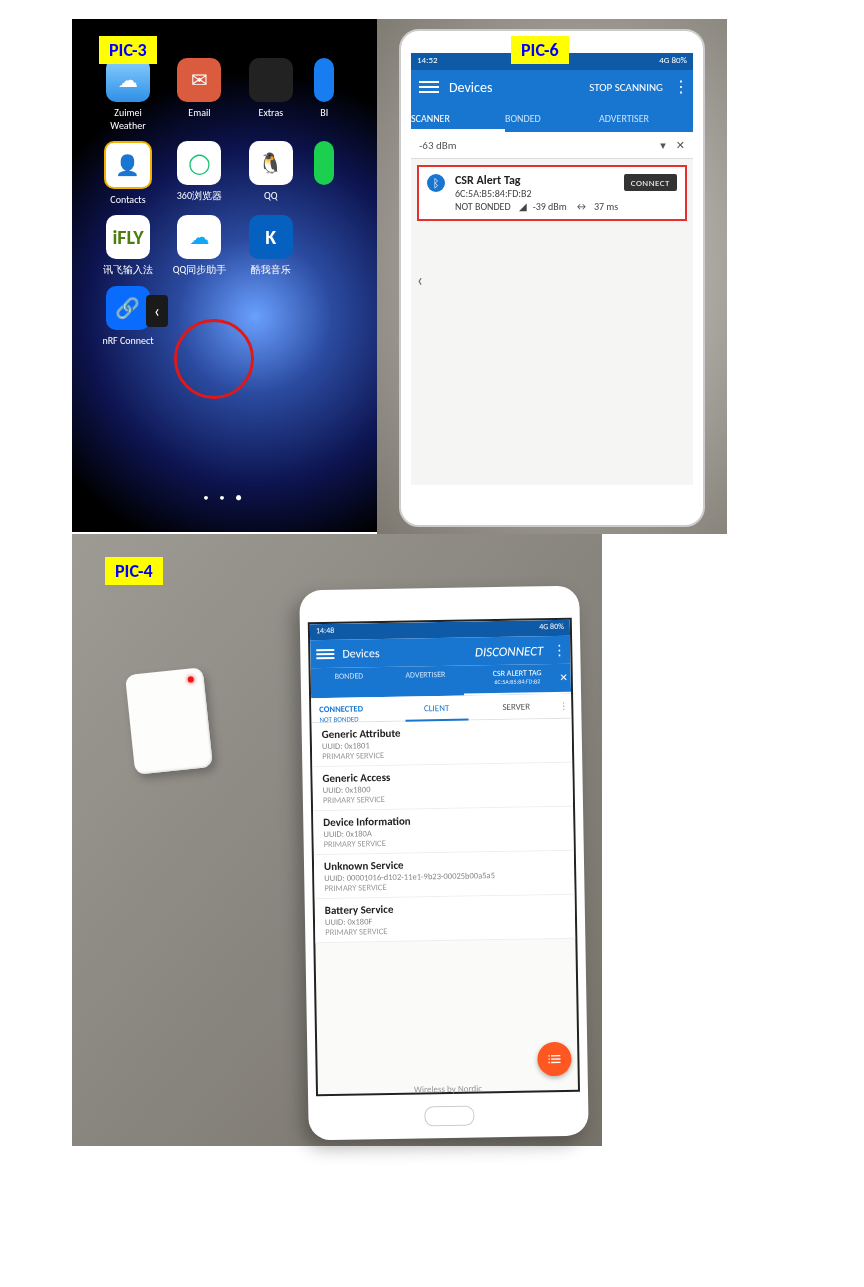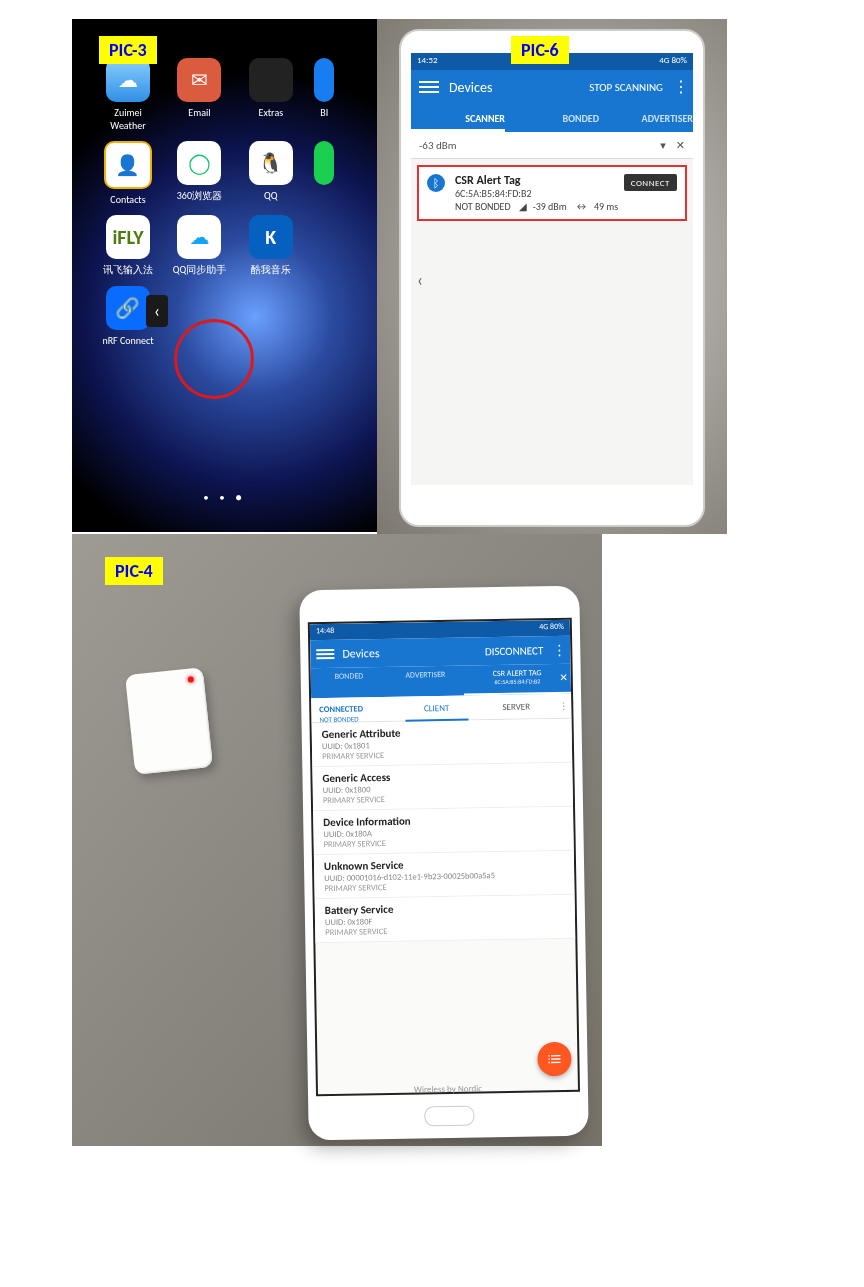--- a/index.html
+++ b/index.html
@@ -34,21 +34,21 @@
   .phone4 .frame { position:absolute; top:10px; left:22px; width:306px; height:498px; background:#fff; border:2px solid #ccc; border-radius:20px; box-sizing:border-box; }
   .phone4 .screen { position:absolute; top:22px; left:10px; right:10px; bottom:40px; background:#f5f5f3; overflow:hidden; }
   .stbar{ height:15px; background:#0f5aa7; color:#fff; font-size:9px; display:flex; justify-content:space-between; padding:1px 6px; }
   .appbar{ height:34px; background:#1876d0; color:#fff; display:flex; align-items:center; font-size:14px; }
   .appbar .ham{ width:20px; margin:0 10px 0 8px; display:flex; flex-direction:column; gap:3px;}
   .appbar .ham span{height:2px;background:#fff;}
   .appbar .title{ flex:1; font-weight:500; }
   .appbar .act{ font-size:11px; margin-right:6px; }
   .appbar .dots{ font-size:16px; margin:0 4px; line-height:10px;}
   .tabs { height:28px; background:#1876d0; color:#c7e1fa; display:flex; font-size:10px;}
-  .tabs div{ flex:1; text-align:right; padding-top:8px; position:relative;font-weight:bold;}
+  .tabs div{ flex:1; text-align:left; padding-top:8px; position:relative;}
   .tabs .active{ color:#fff;}
   .tabs .active:after{content:"";position:absolute;left:0;right:0;bottom:0;height:3px;background:#fff;}
   .filter{ height:26px; background:#fff; border-bottom:1px solid #ddd; display:flex; align-items:center; font-size:11px; color:#555; padding:0 8px;}
   .filter .sp{flex:1;}
   .card { margin:6px 6px; border:2px solid #e63030; padding:6px 8px; background:#fff; position:relative; font-size:10px; color:#444; }
   .card .bt{ position:absolute; left:8px; top:7px; width:18px;height:18px; border-radius:50%; background:#1876d0; color:#fff; display:flex; align-items:center; justify-content:center; font-size:11px;}
   .card .body{ margin-left:28px;}
   .card .name{ font-size:12px; color:#222; font-weight:bold;}
   .card .connect{ position:absolute; right:8px; top:7px; background:#333; color:#fff; font-size:9px; padding:3px 7px; border-radius:2px; letter-spacing:0.5px;}
   .card .row2 span{ margin-right:6px;}
@@ -61,21 +61,21 @@
   .pic5-label { position:absolute; top:23px; left:33px; background:#ff0; color:#00f; font-weight:bold; font-size:18px; padding:3px 10px;}
   .device { position:absolute; top:137px; left:58px; width:78px; height:100px; background:#fdfdfb; border-radius:10px; transform:rotate(-6deg); box-shadow:3px 5px 9px rgba(0,0,0,0.25), inset -1px -1px 2px #ddd;}
   .device:after{content:"";position:absolute;top:8px;right:10px;width:6px;height:6px;border-radius:50%;background:#f01414;box-shadow:0 0 4px #f01414;}
   .phone5 { position:absolute; top:54px; left:232px; width:280px; height:550px; background:#fff; border-radius:22px; box-shadow:-6px 8px 18px rgba(0,0,0,0.3); transform:rotate(-1deg); overflow:hidden;}
   .phone5 .screen5{ position:absolute; top:32px; left:8px; right:8px; bottom:44px; background:#fafaf8; border:2px solid #222; box-sizing:border-box; overflow:hidden;}
   .stbar5{height:14px;background:#0f5aa7;color:#fff;font-size:8px;display:flex;justify-content:space-between;padding:1px 6px;}
   .appbar5{height:28px;background:#1876d0;color:#fff;display:flex;align-items:center;font-size:12px;}
   .appbar5 .ham{width:18px;margin:0 8px 0 6px;display:flex;flex-direction:column;gap:2px;}
   .appbar5 .ham span{height:2px;background:#fff;}
   .appbar5 .title{flex:1;font-weight:500;}
-  .appbar5 .act{font-size:11px;margin-right:5px;}
+  .appbar5 .act{font-size:13px;margin-right:5px;font-style:italic;}
   .tabs5{height:30px;background:#1876d0;color:#c7e1fa;display:flex;font-size:8px;}
   .tabs5 div{flex:1;text-align:center;padding-top:4px;position:relative;line-height:1.2;}
   .tabs5 .active{color:#fff;}
   .tabs5 .active:after{content:"";position:absolute;left:0;right:0;bottom:0;height:2px;background:#fff;}
   .tabs5 .sub{display:block;font-size:6px;opacity:0.9;}
   .tabs5 .x{position:absolute;right:3px;top:8px;font-size:10px;}
   .subtabs{height:24px;background:#fff;display:flex;font-size:9px;color:#555;border-bottom:1px solid #e0e0e0;}
   .subtabs div{flex:1;text-align:center;padding:6px 2px;position:relative;}
   .subtabs .st1{color:#1876d0;text-align:left;padding-left:8px;line-height:1.05;}
   .subtabs .st1 b{font-size:8.5px;}
@@ -158,21 +158,21 @@
           </div>
           <div class="card">
             <div class="bt">ᛒ</div>
             <div class="connect">CONNECT</div>
             <div class="body">
               <div class="name">CSR Alert Tag</div>
               <div>6C:5A:B5:84:FD:B2</div>
               <div class="row2">
                 <span>NOT BONDED</span>
                 <span>◢</span><span>-39 dBm</span>
-                <span>↔</span><span>49 ms</span>
+                <span>↔</span><span>37 ms</span>
               </div>
             </div>
           </div>
           <div class="chev-left">‹</div>
         </div>
       </div>
     </div>
   </div>
 
 

